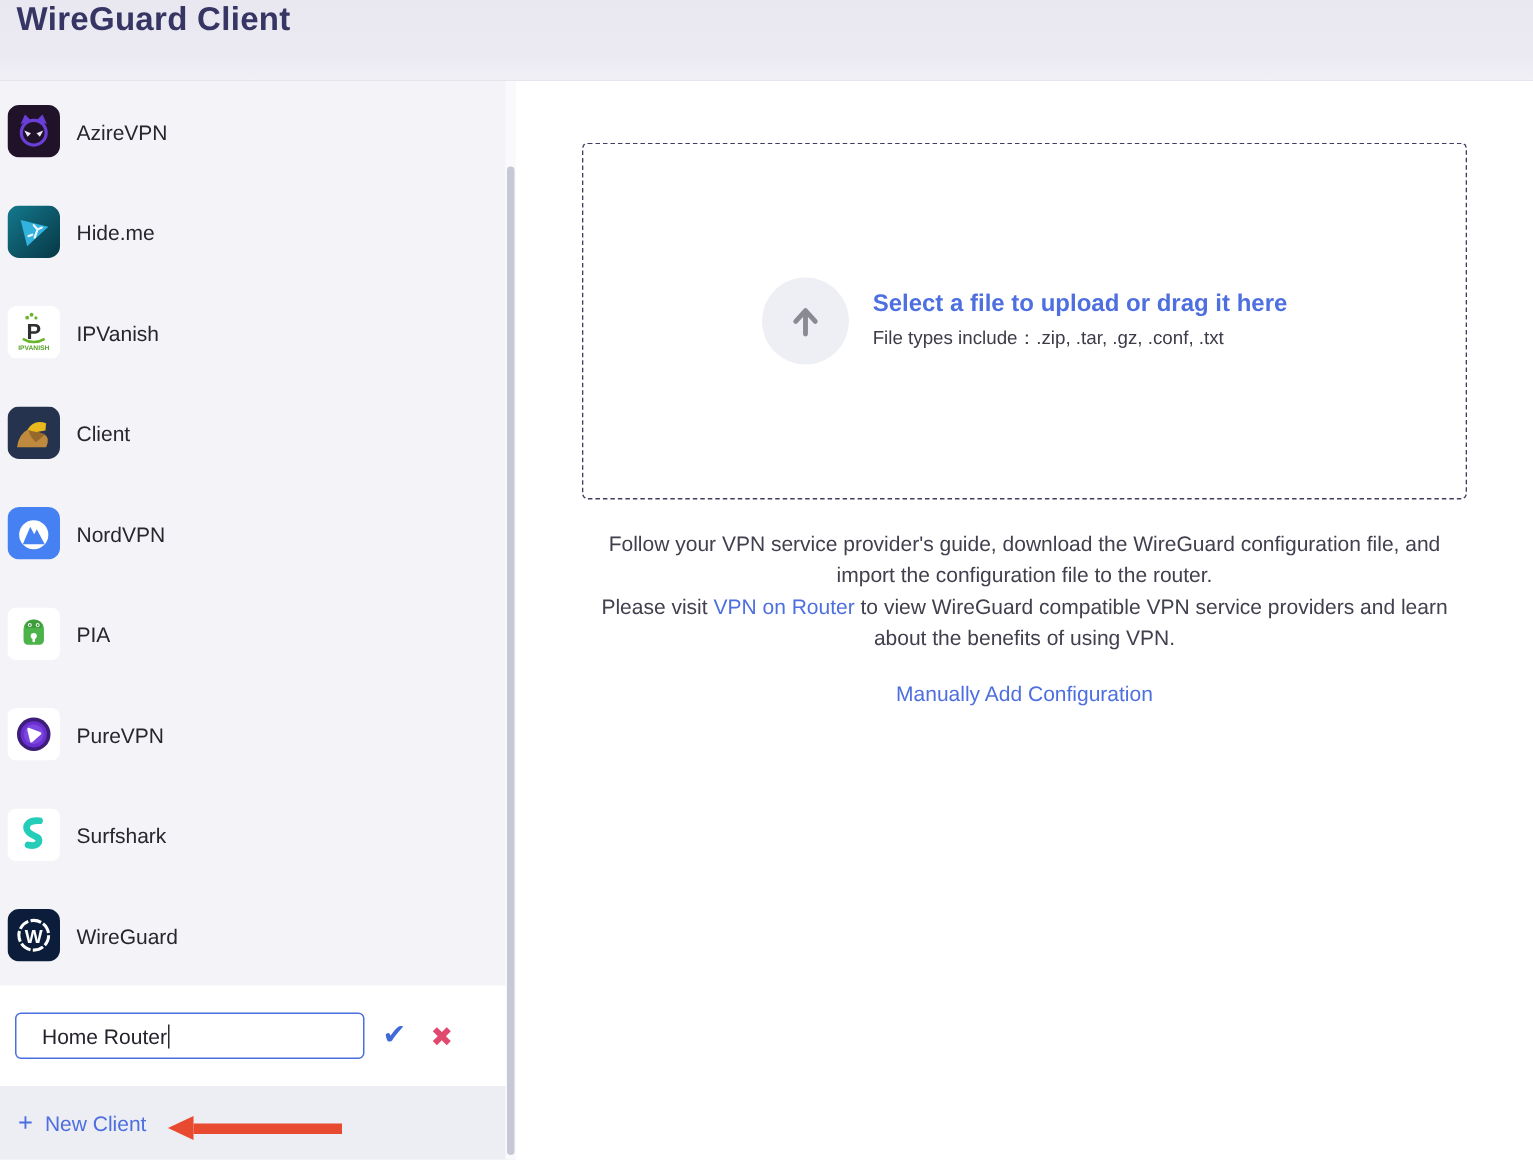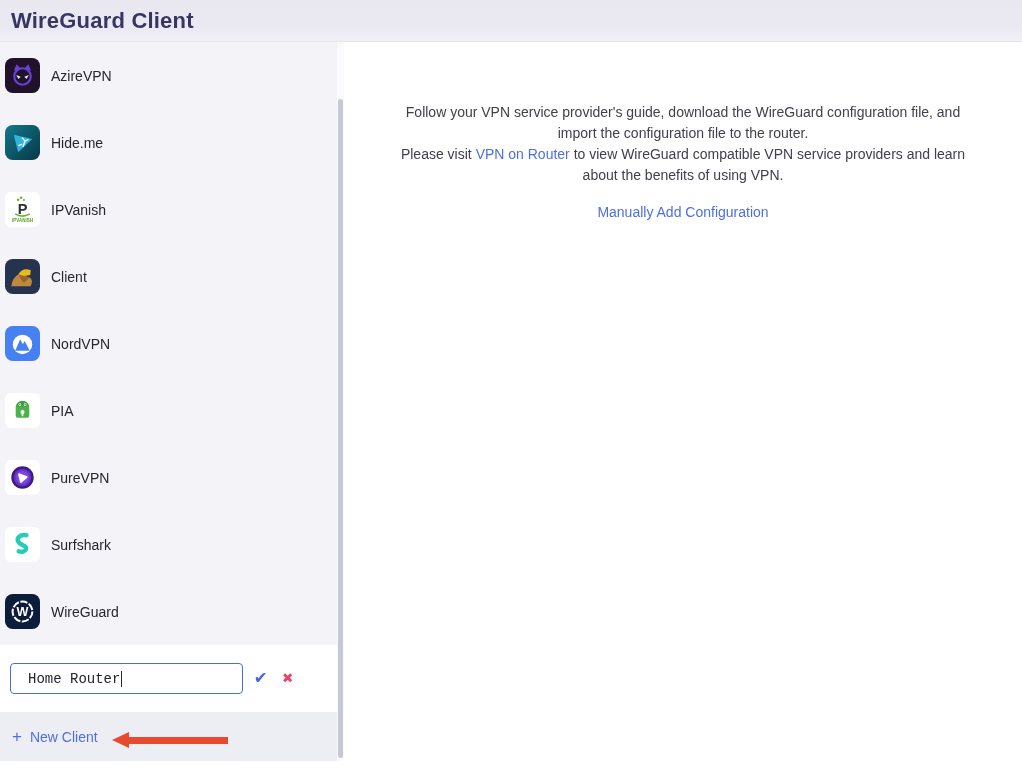--- a/index.html
+++ b/index.html
@@ -2,22 +2,22 @@
 <html><head>
 <meta charset="utf-8">
 <style>
   * { margin:0; padding:0; box-sizing:border-box; }
   html,body { width:1022px; height:777px; }
   body { font-family:"Liberation Sans","DejaVu Sans",sans-serif; background:#fff; }
   .app { width:1022px; height:777px; position:relative; overflow:hidden; background:#fff; }
 
   
   .header {
-    height:42px; background:linear-gradient(180deg,#e9e8f1 0%,#ebeaf3 70%,#f1f0f6 100%);
-    display:flex; align-items:center; padding-left:11px;
+    height:54px; background:linear-gradient(180deg,#e9e8f1 0%,#ebeaf3 70%,#f1f0f6 100%);
+    display:flex; padding-left:11px;
     border-bottom:1px solid #e6e5ee;
   }
   .header h1 { font-size:22px; font-weight:bold; color:#363564; letter-spacing:.2px; }
 
   
   .content { display:flex; height:719px; }
   .sidebar { width:344px; background:#f4f3f8; position:relative; flex-shrink:0; }
   .main { flex:1; background:#fff; padding:41px 44px 0 44px; }
 
   
@@ -25,21 +25,21 @@
   .provider-item { height:67px; display:flex; align-items:center; padding-left:5px; cursor:pointer; }
   .p-icon { width:35px; height:35px; flex-shrink:0; margin-right:11px; }
   .p-icon svg { width:35px; height:35px; display:block; }
   .p-name { font-size:14px; color:#26262e; }
 
   
   .sb-track { position:absolute; top:0; right:0; width:7px; height:100%; background:#fafafc; }
   .sb-thumb { position:absolute; top:57px; right:1px; width:5px; bottom:3px; background:#c6c9d5; border-radius:3px; }
 
   
-  .input-row { height:67px; background:#ffffff; display:flex; align-items:center; padding-left:10px;font-family:Liberation Mono, monospace; }
+  .input-row { height:67px; background:#ffffff; display:flex; align-items:center; padding-left:10px; }
   .group-input {
     width:233px; height:31px; border:1.5px solid #4a6fdc; border-radius:4px; background:#fff;
     display:flex; align-items:center; padding-left:17px; font-size:14px; color:#23232b;
   }
   .caret { display:inline-block; width:1px; height:16px; background:#2a2a33; margin-left:1px; }
   .btn-confirm { margin-left:12px; font-size:19px; font-weight:bold; color:#3f68d9; cursor:pointer; line-height:1; }
   .btn-cancel  { margin-left:16px; font-size:18px; font-weight:bold; color:#e0486e; cursor:pointer; line-height:1; }
 
   
   .bottom-strip { height:49px; background:#ededf4; position:relative; display:flex; align-items:center; }
@@ -222,20 +222,33 @@
         </div>
       </div>
 
       <div class="sb-track">
         <div class="sb-thumb"></div>
       </div>
     </div>
 
     <div class="main">
 
+      <div class="dropzone">
+        <div class="dz-inner">
+          <div class="up-circle">
+            <svg viewBox="0 0 24 24">
+                <path d="M12 20 V7 M6 12.2 L12 5.6 L18 12.2" stroke="#8a8a94" stroke-width="3" fill="none" stroke-linecap="round" stroke-linejoin="round"></path>
+              </svg>
+          </div>
+          <div class="dz-text">
+            <div class="dz-title">Select a file to upload or drag it here</div>
+            <div class="dz-sub">File types include：.zip, .tar, .gz, .conf, .txt</div>
+          </div>
+        </div>
+      </div>
 
       <div class="instructions">
         <div>Follow your VPN service provider's guide, download the WireGuard configuration file, and import the configuration file to the router.</div>
         <div><span>Please visit </span><a class="link">VPN on Router</a><span> to view WireGuard compatible VPN service providers and learn about the benefits of using VPN.</span></div>
       </div>
 
       <div class="manual-link">Manually Add Configuration</div>
 
     </div>
   </div>

